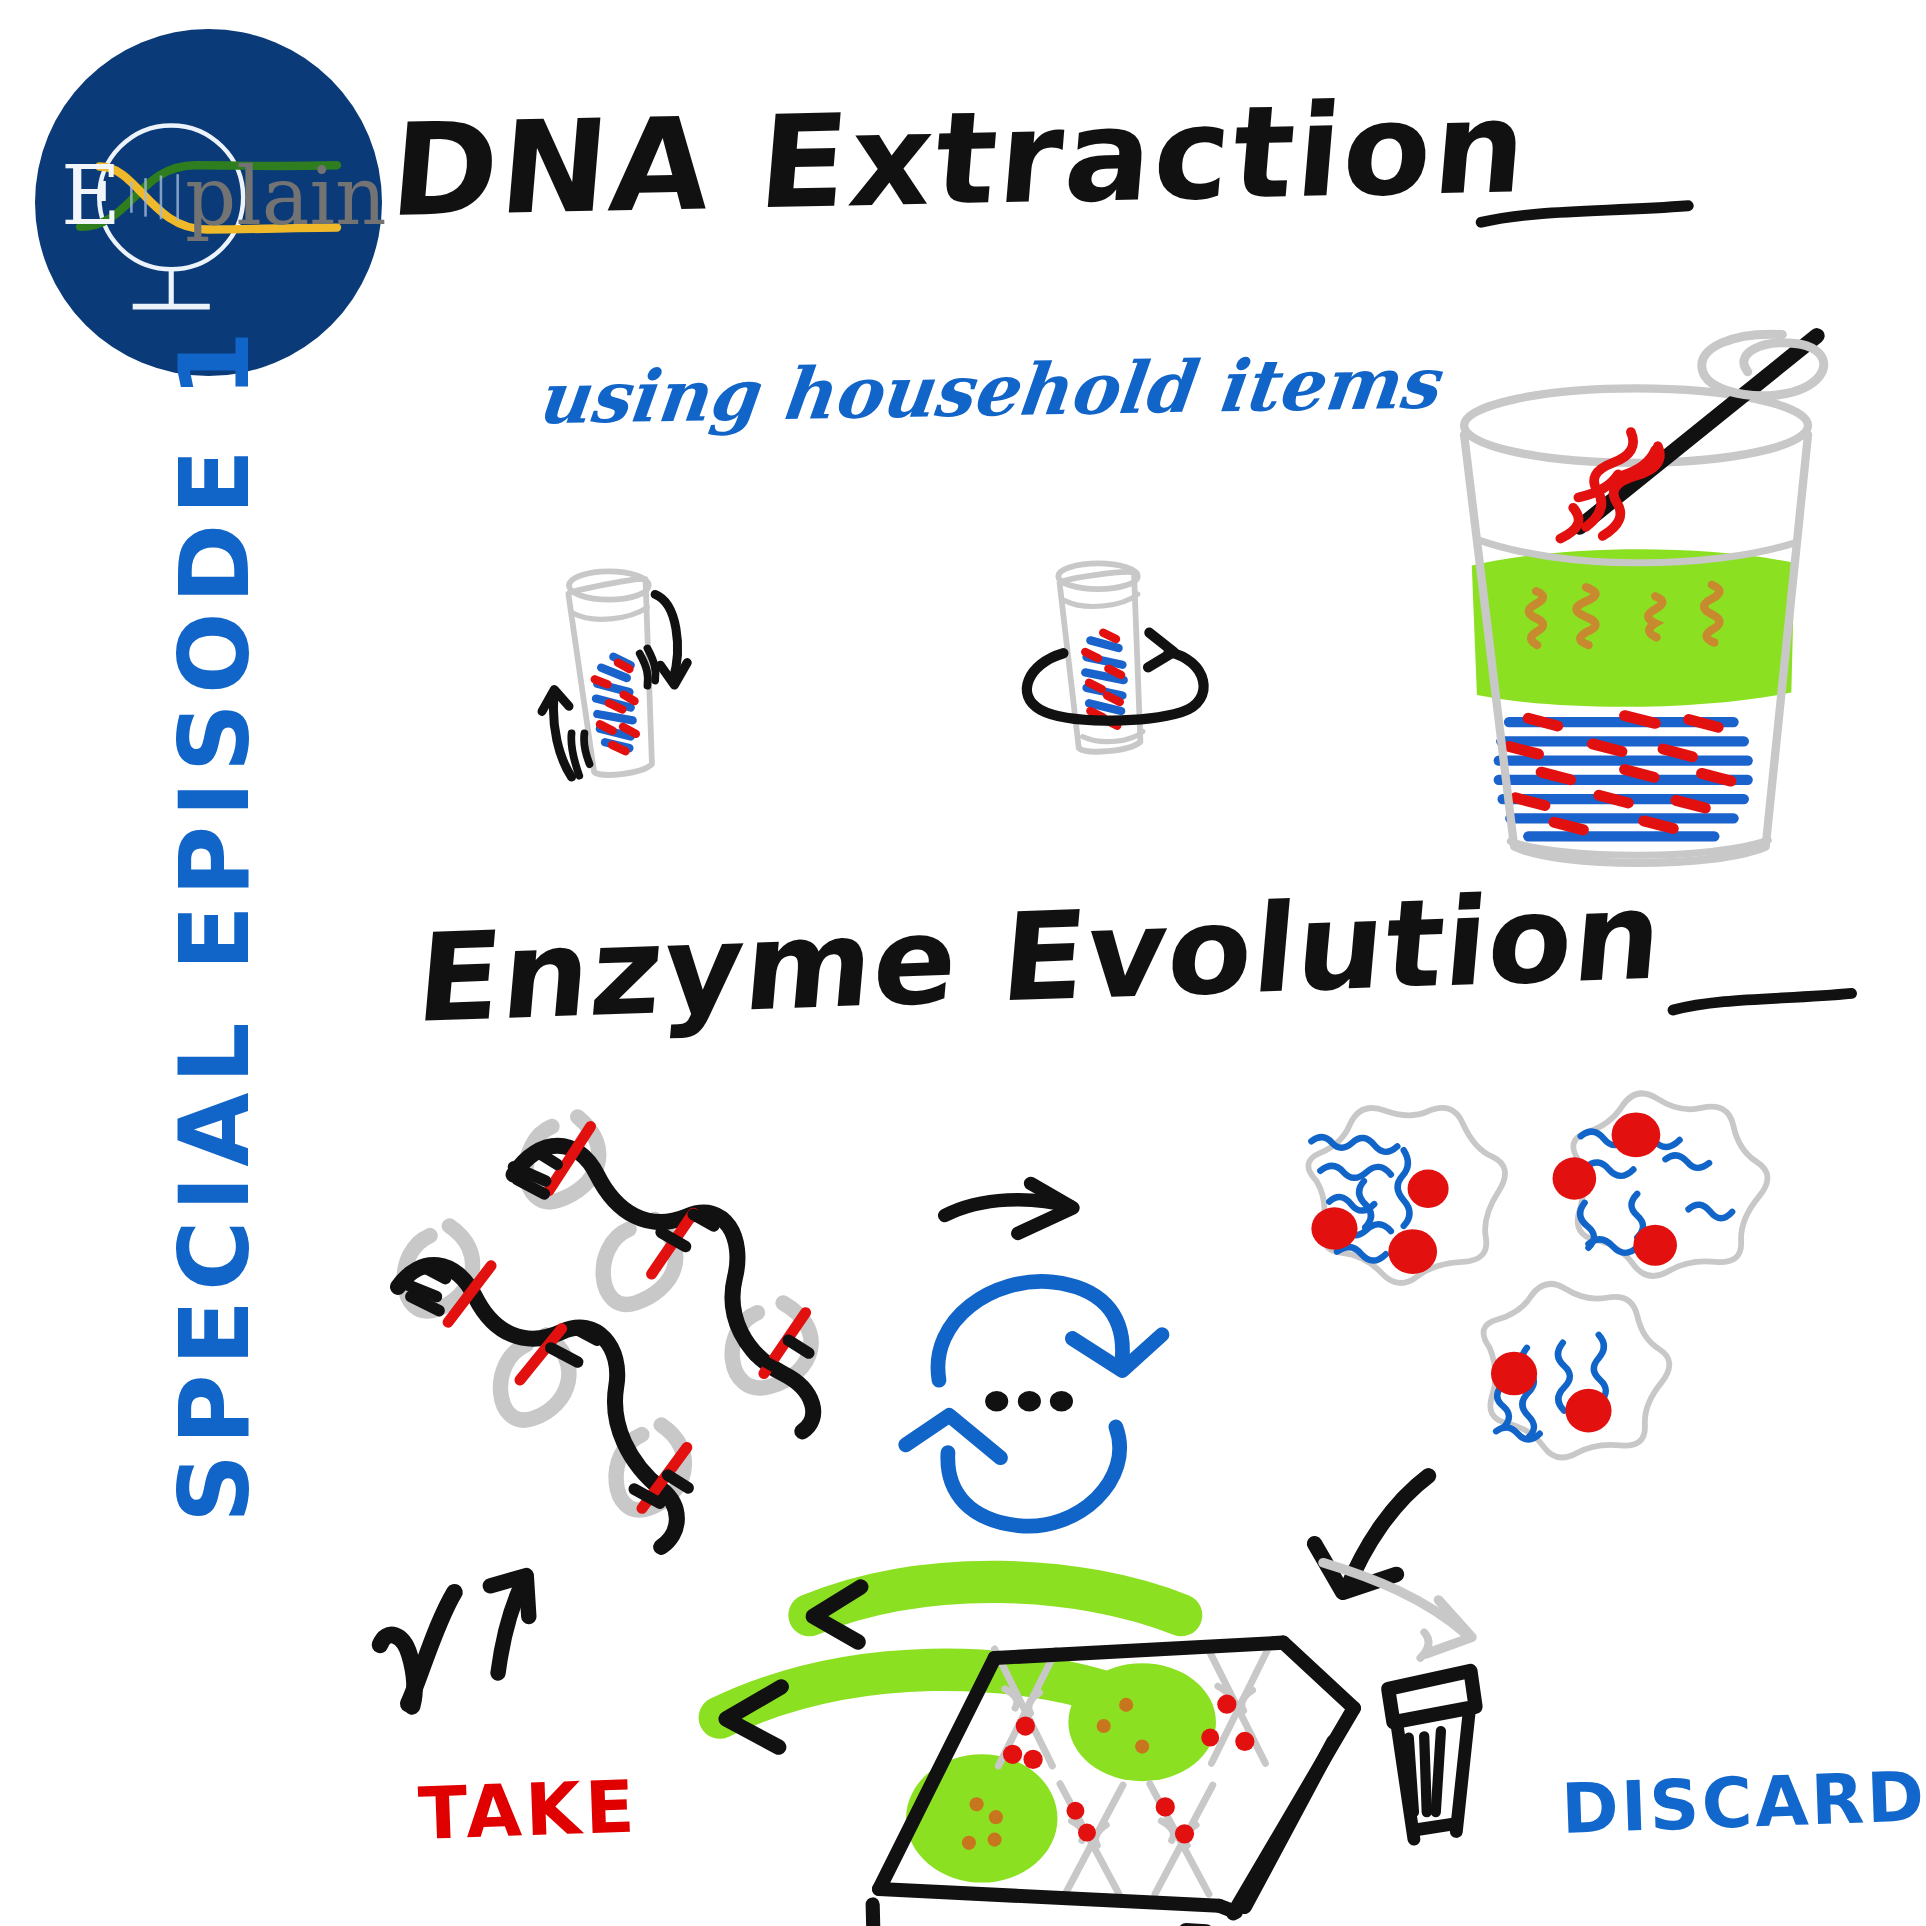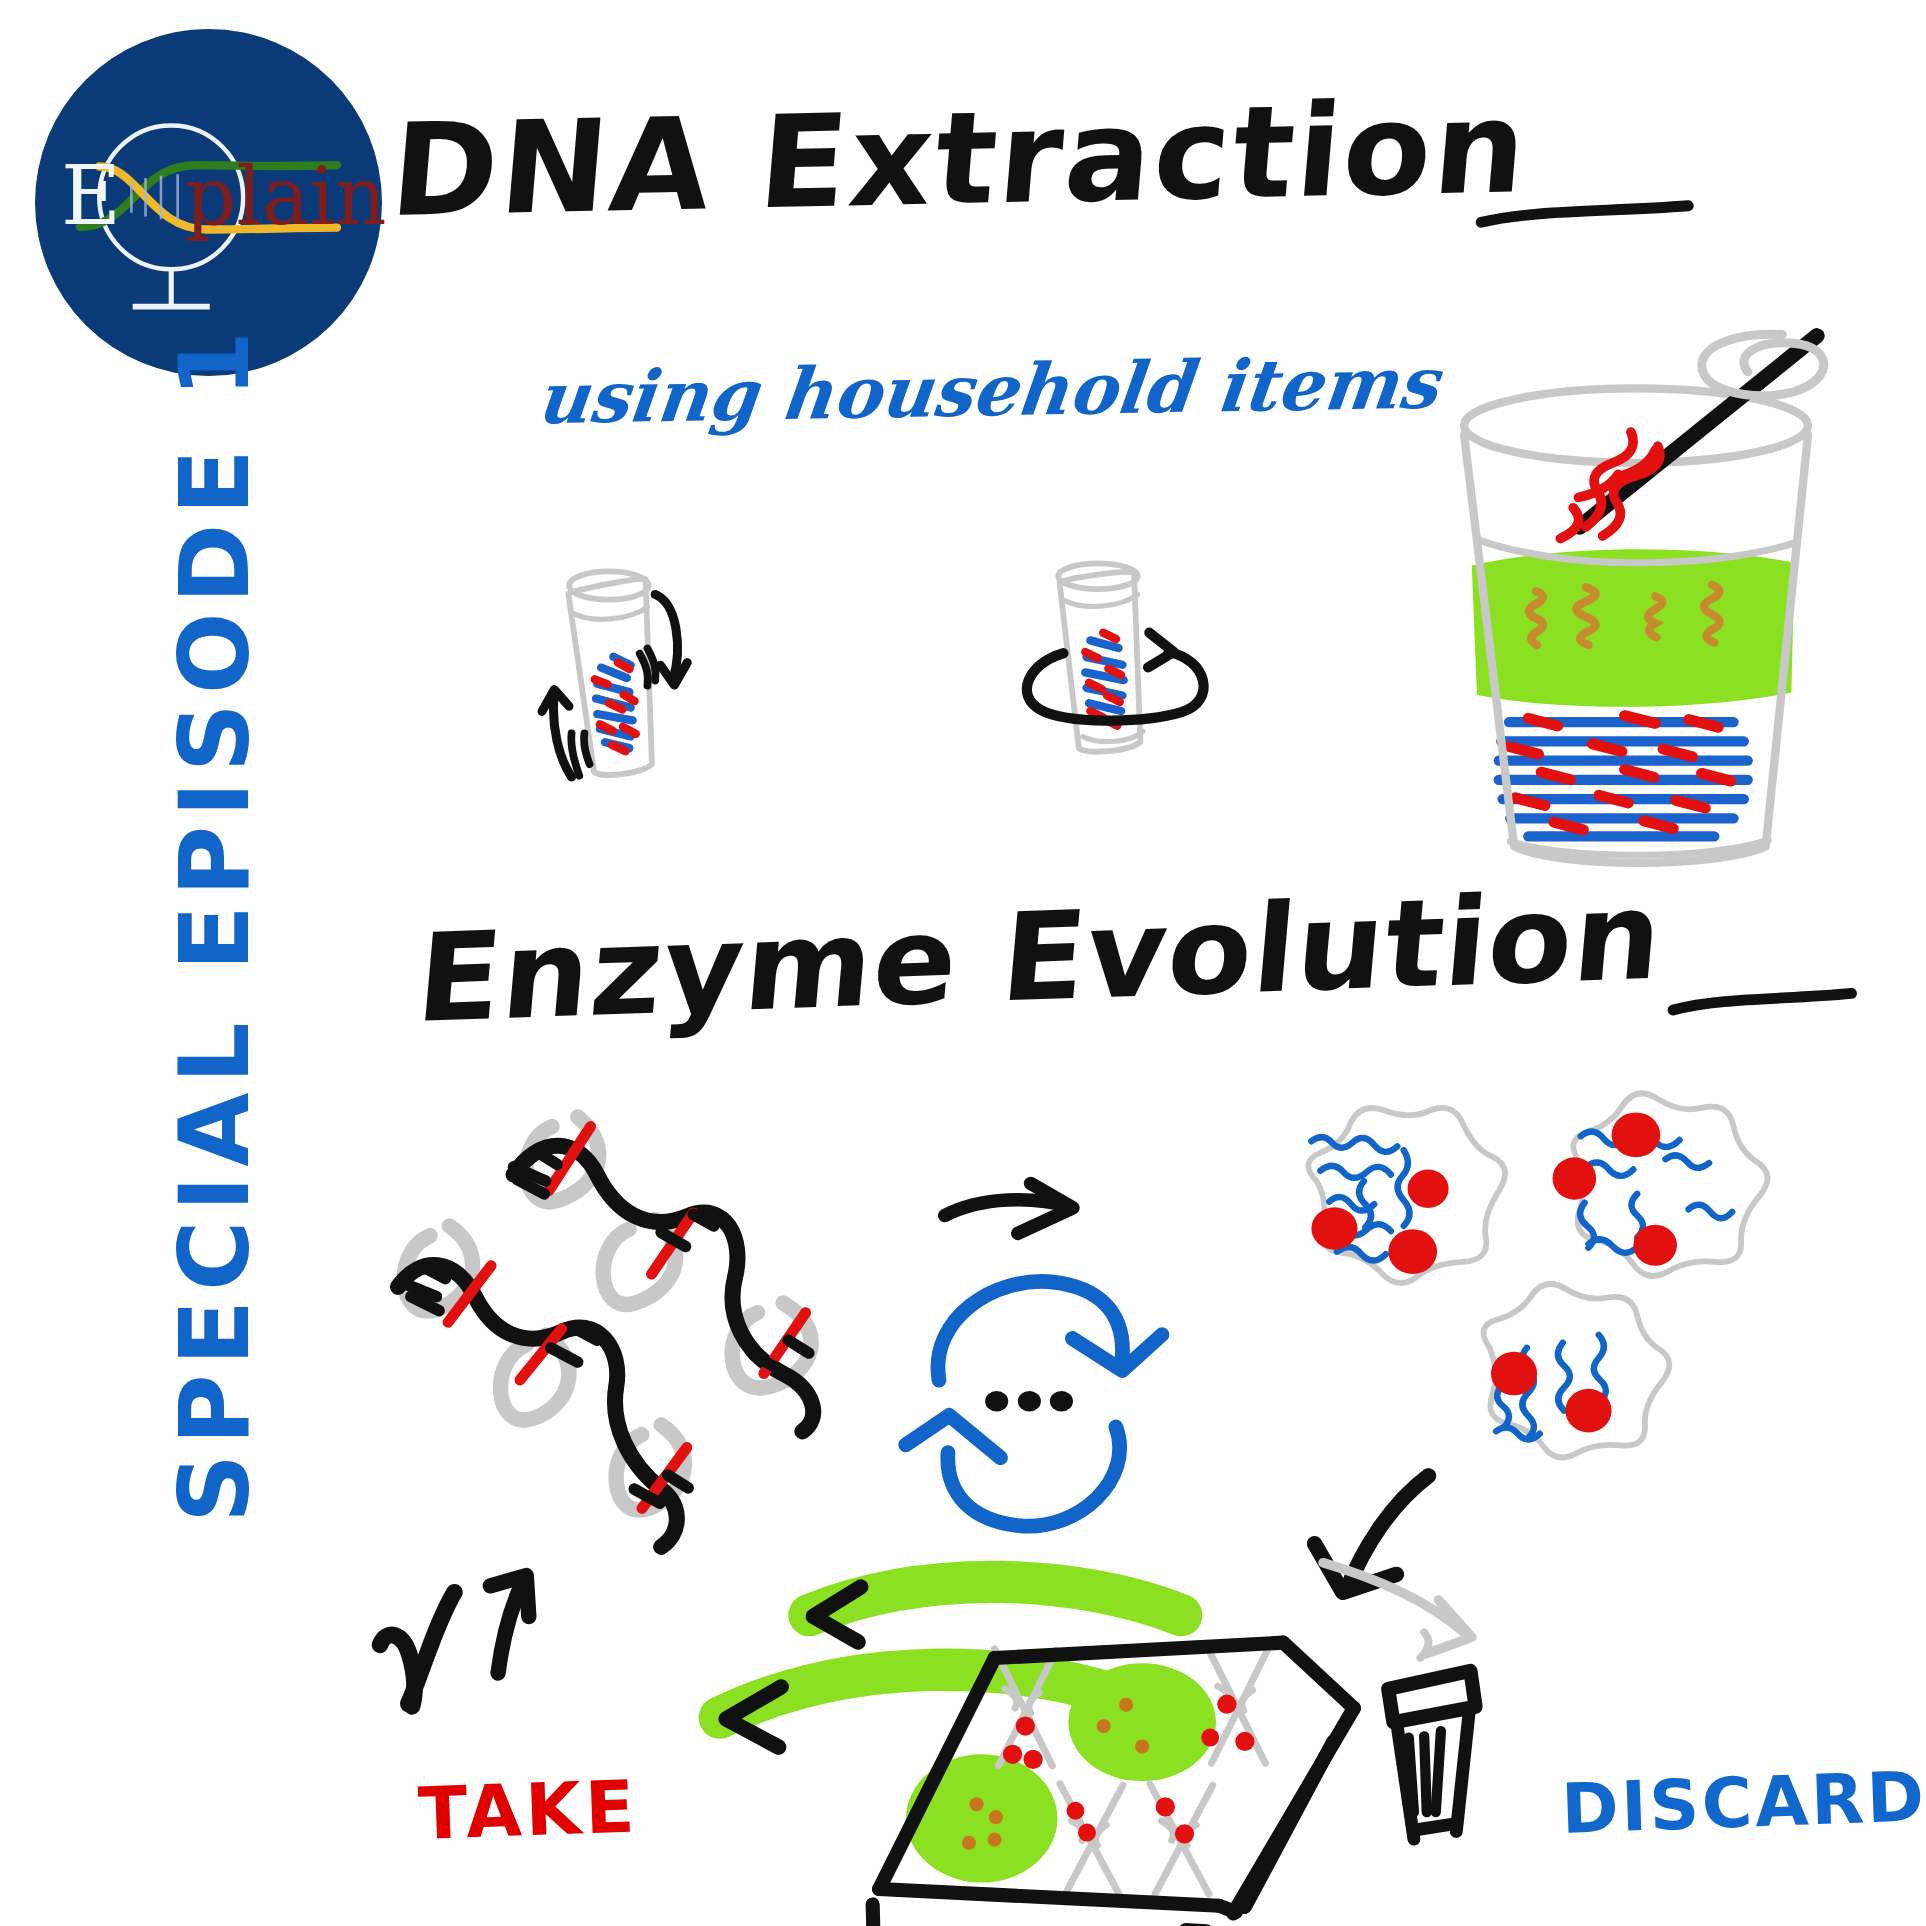--- a/index.html
+++ b/index.html
@@ -59,21 +59,21 @@
       <g stroke="#9fb9d8" stroke-width="4" opacity="0.8">
         <line x1="150" y1="238" x2="150" y2="286"></line>
         <line x1="172" y1="232" x2="172" y2="292"></line>
         <line x1="196" y1="228" x2="196" y2="296"></line>
         <line x1="222" y1="226" x2="222" y2="298"></line>
       </g>
     </svg>
     <div style="position:absolute;left:26px;top:126px;font-family:'DejaVu Serif',serif;
                 font-size:82px;color:#F2F6FB;line-height:1;letter-spacing:-1.3px;">E</div>
     <div style="position:absolute;left:150px;top:128px;font-family:'DejaVu Serif',serif;
-                font-size:80px;color:#7f1d1d;line-height:1;">plain</div>
+                font-size:80px;color:#737373;line-height:1;">plain</div>
   </div>
 
   <div id="title-dna" class="hand">DNA Extraction</div>
 
   <svg style="left:1477px;top:193px;width:225px;height:51px;" viewBox="0 0 350 80">
     <path class="ink" stroke-width="17" d="M5 46 C90 26 200 30 330 20"></path>
   </svg>
 
   <div id="subtitle" class="hand">using household items</div>
 

